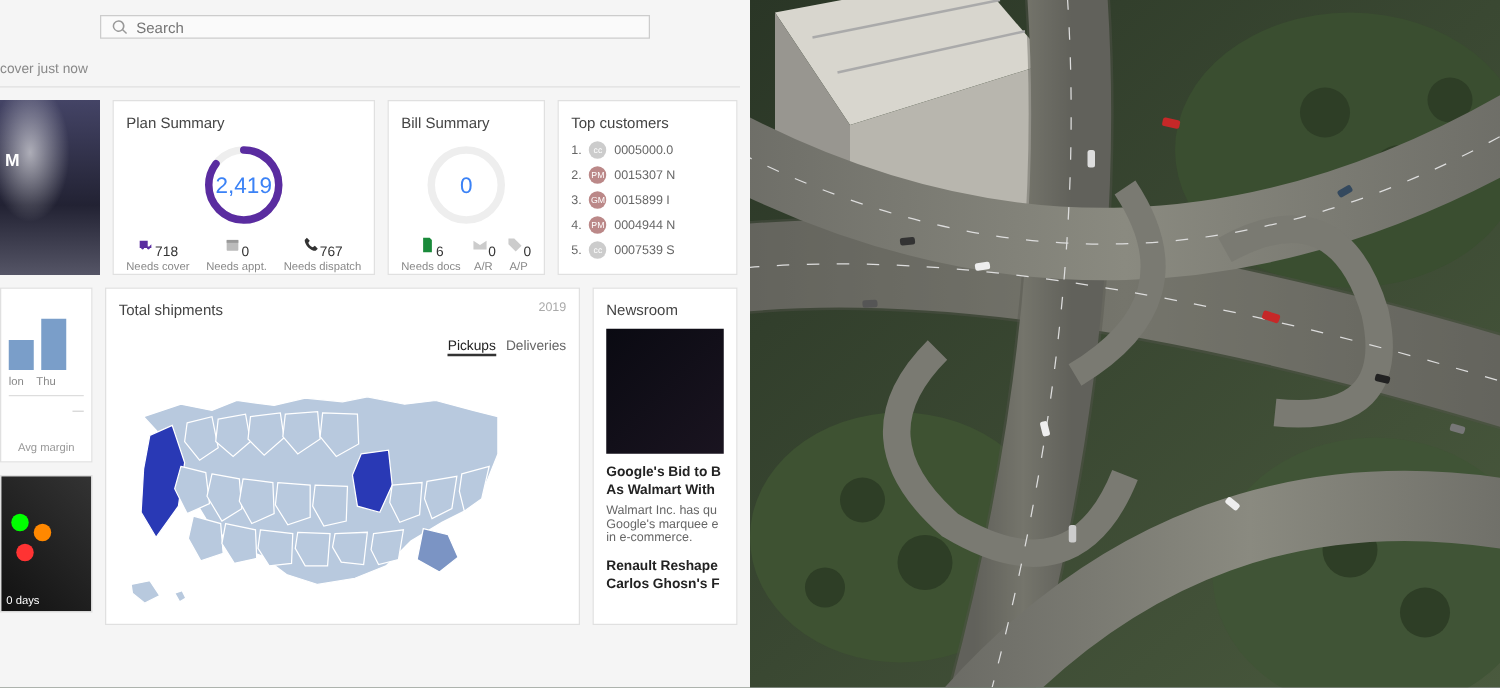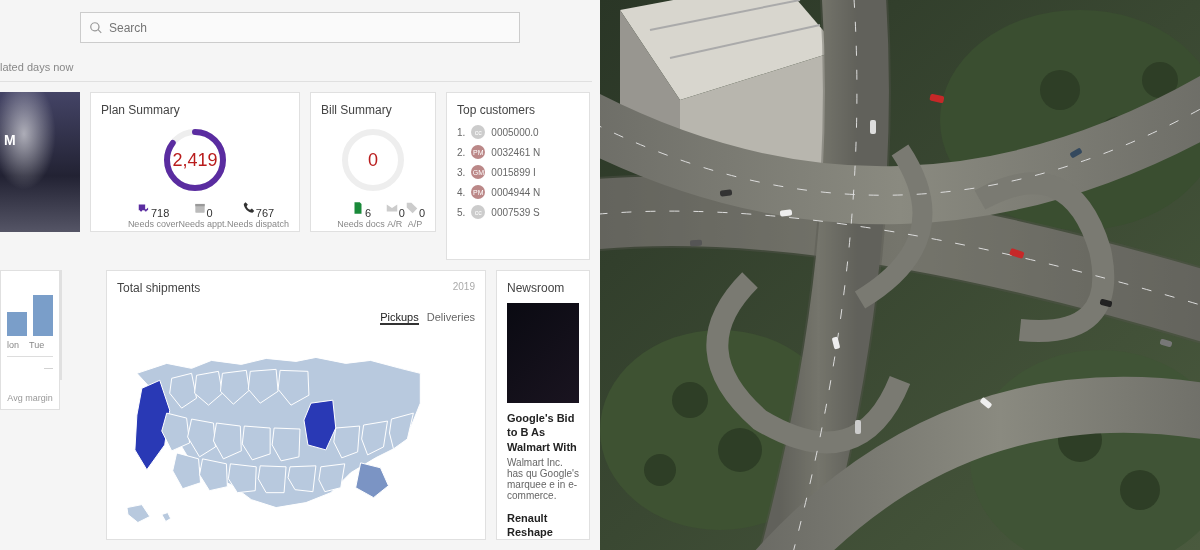--- a/index.html
+++ b/index.html
@@ -1,41 +1,41 @@
 <!DOCTYPE html>
 <html><head>
 <meta charset="utf-8">
 <style>
 *{box-sizing:border-box;margin:0;padding:0;font-family:Arial,sans-serif}
 body{background:#f0f0f0;width:1200px;height:550px;overflow:hidden;position:relative}
 .dashboard{width:600px;height:550px;float:left;background:#f5f5f5;position:relative}
-.searchbar{margin:12px 80px 0 80px;height:31px;border:1px solid #ccc;background:#fafafa;display:flex;align-items:center;padding:0 8px}
+.searchbar{margin:12px 80px 0 80px;height:19px;border:1px solid #ccc;background:#fafafa;display:flex;align-items:center;padding:0 8px}
 .searchbar svg{width:14px;height:14px;fill:#999;margin-right:6px}
 .searchbar input{border:none;background:transparent;outline:none;font-size:12px;color:#555;flex:1}
 .updated{font-size:11px;color:#888;padding:18px 0 8px 0;border-bottom:1px solid #e0e0e0;margin:0 8px 0 0}
 .row{display:flex;gap:10px;padding:10px 10px 0 0}
 .card{background:#fff;border:1px solid #e0e0e0;padding:10px;position:relative}
 .card-title{font-size:12px;color:#444;margin-bottom:8px}
 .hero{width:80px;height:140px;background:linear-gradient(#1a2a4a,#2a3a5a);position:relative;overflow:hidden;border:none}
 .hero::before{content:"";position:absolute;inset:0;background:radial-gradient(ellipse at 30% 30%,rgba(255,255,255,.6),transparent 40%),linear-gradient(#446,#223 60%,#556)}
 .hero-text{position:absolute;top:40px;left:4px;color:#fff;font-size:14px;font-weight:bold}
 .plan{width:210px;height:140px}
 .donut-wrap{display:flex;justify-content:center;margin:4px 0}
 .donut{width:70px;height:70px;position:relative}
 .donut svg{transform:rotate(-90deg)}
-.donut-val{position:absolute;inset:0;display:flex;align-items:center;justify-content:center;font-size:18px;color:#b91c1c}
-.stat-row{display:flex;justify-content:flex-end;margin-top:6px}
+.donut-val{position:absolute;inset:0;display:flex;align-items:center;justify-content:center;font-size:18px;color:#3b82f6}
+.stat-row{display:flex;justify-content:space-between;margin-top:6px}
 .stat{text-align:center;font-size:9px;color:#888}
 .stat-icn{width:14px;height:14px;margin:0 auto 2px}
 .stat-val{font-size:11px;color:#333;display:inline}
 .bill{width:126px;height:140px}
-.topcust{flex:1;height:168px;min-width:0}
+.topcust{flex:1;height:140px;min-width:0}
 .tc-row{display:flex;align-items:center;font-size:10px;color:#666;margin:6px 0;gap:6px}
 .tc-badge{width:14px;height:14px;border-radius:50%;background:#ccc;color:#fff;font-size:7px;display:flex;align-items:center;justify-content:center}
-.leftcol{width:96px;display:flex;flex-direction:row;gap:0}
+.leftcol{width:74px;display:flex;flex-direction:column;gap:10px}
 .minichart{height:140px;background:#fff;border:1px solid #e0e0e0;padding:6px;font-size:9px;color:#888;display:flex;flex-direction:column;justify-content:flex-end}
 .bars{display:flex;align-items:flex-end;gap:6px;height:60px;margin-bottom:4px}
 .bar{width:20px;background:#7a9ec9}
 .minilbl{display:flex;gap:10px;font-size:9px}
 .avgm{margin-top:20px;font-size:9px;color:#999;text-align:center}
 .thumb{height:110px;background:linear-gradient(45deg,#111,#333);position:relative;overflow:hidden;border:1px solid #e0e0e0}
 .thumb::after{content:"";position:absolute;left:8px;top:30px;width:14px;height:14px;border-radius:50%;background:#0f0;box-shadow:18px 8px 0 #f80,4px 24px 0 #f33}
 .thumb-cap{position:absolute;bottom:4px;left:4px;font-size:9px;color:#fff}
 .map{width:380px;height:270px}
 .maphdr{display:flex;justify-content:space-between;}
@@ -56,21 +56,21 @@
 </head>
 <body>
 
 <div class="dashboard">
   <div class="searchbar">
     <svg viewBox="0 0 24 24">
         <path d="M10 2a8 8 0 105.3 14l5 5 1.4-1.4-5-5A8 8 0 0010 2zm0 2a6 6 0 110 12 6 6 0 010-12z"></path>
       </svg>
     <input placeholder="Search" style="">
   </div>
-  <div class="updated">lated days now</div>
+  <div class="updated">cover just now</div>
 
   <div class="row">
     <div class="card hero">
       <div class="hero-text">M</div>
     </div>
 
     <div class="card plan">
       <div class="card-title">Plan Summary</div>
       <div class="donut-wrap">
         <div class="donut">
@@ -121,21 +121,21 @@
     <div class="card topcust">
       <div class="card-title">Top customers</div>
       <div class="tc-row">
           <span>1.</span>
           <span class="tc-badge">cc</span>
           <span>0005000.0</span>
         </div>
       <div class="tc-row">
           <span>2.</span>
           <span class="tc-badge" style="background:#b88">PM</span>
-          <span>0032461 N</span>
+          <span>0015307 N</span>
         </div>
       <div class="tc-row">
           <span>3.</span>
           <span class="tc-badge" style="background:#b88">GM</span>
           <span>0015899 I</span>
         </div>
       <div class="tc-row">
           <span>4.</span>
           <span class="tc-badge" style="background:#b88">PM</span>
           <span>0004944 N</span>
@@ -150,21 +150,21 @@
 
   <div class="row">
     <div class="leftcol">
       <div class="minichart">
         <div class="bars">
             <div class="bar" style="height:40%"></div>
             <div class="bar" style="height:70%"></div>
           </div>
         <div class="minilbl">
             <span>lon</span>
-            <span>Tue</span>
+            <span>Thu</span>
           </div>
         <div style="border-top:1px solid #ddd;margin:6px 0"></div>
         <div style="text-align:right;color:#bbb">—</div>
         <div class="avgm">Avg margin</div>
       </div>
       <div class="thumb">
         <div class="thumb-cap">0 days</div>
       </div>
     </div>
 

